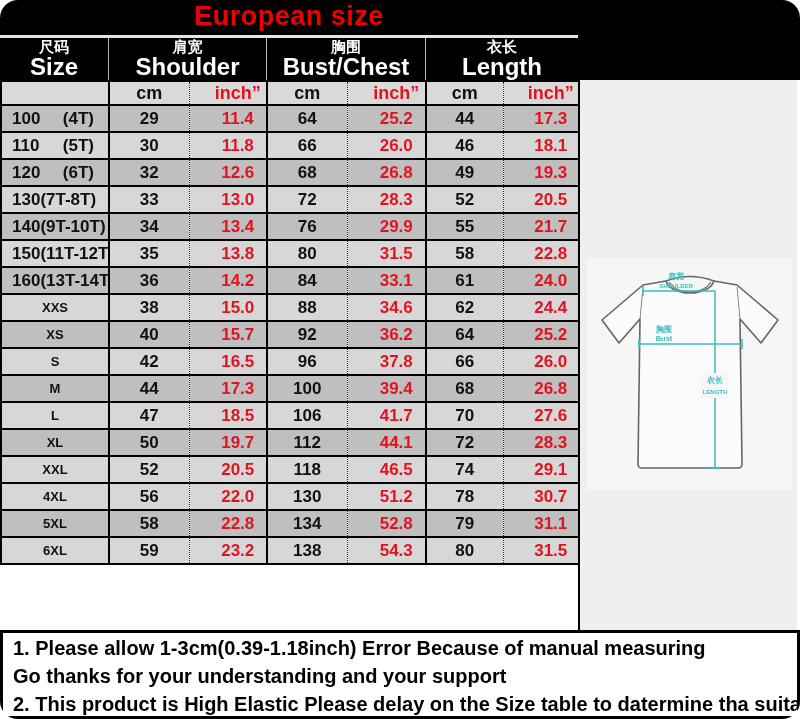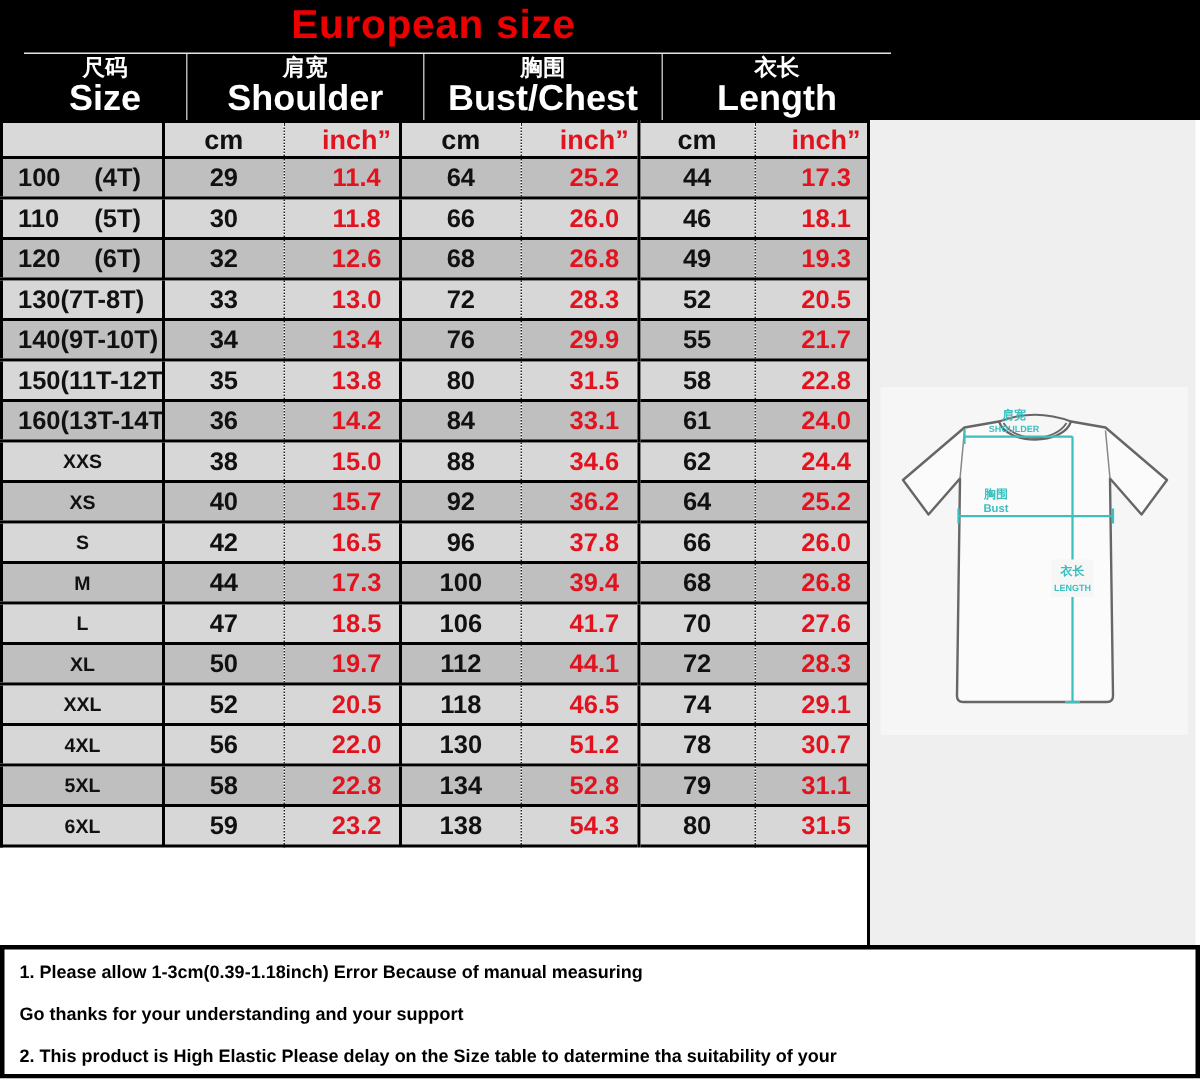--- a/index.html
+++ b/index.html
@@ -1,31 +1,31 @@
 <!DOCTYPE html>
 <html><head>
 <meta charset="utf-8">
 <style>
   * { margin:0; padding:0; box-sizing:border-box; }
   body { background:#ffffff; font-family:"Liberation Sans", sans-serif; }
   .stage {
     position:relative; width:800px; height:719px; background:#ffffff;
-    font-weight:bold; overflow:hidden;
+    font-weight:bold; overflow:hidden;border-radius:18px;
   }
   
   .header-band {
     position:absolute; top:0; left:0; width:800px; height:80px; background:#000000;
   }
   .title {
     position:absolute; top:1px; left:0; width:578px; text-align:center;
     color:#ee0000; font-size:27px; letter-spacing:0.5px;
   }
   .col-heads {
-    position:absolute; top:35px; left:16px; width:578px; height:45px;
-    display:flex; border-top:1px solid #e5e5e5;
+    position:absolute; top:35px; left:0; width:578px; height:45px;
+    display:flex; border-top:3px solid #e5e5e5;
   }
   .col-head {
     display:flex; flex-direction:column; justify-content:center; align-items:center;
     color:#ffffff; line-height:1.05;
   }
   .col-head + .col-head { border-left:1px solid #b5b5b5; }
   .col-head .zh { font-size:15px; }
   .col-head .en { font-size:24px; }
   .ch-size { width:108px; } .ch-shoulder { width:158px; }
   .ch-bust { width:159px; } .ch-length { width:153px; }
@@ -58,21 +58,21 @@
   .diagram-panel {
     position:absolute; top:80px; left:578px; width:219px; height:550px;
     background:#efefef; border-left:2px solid #000;
   }
   
   .notes {
     position:absolute; top:630px; left:0; width:800px; height:89px;
     background:#ffffff; border:3px solid #000; padding:1px 10px 0 10px;
   }
   .notes .note-line {
-    font-size:12px; line-height:28px; color:#000; white-space:nowrap;
+    font-size:20px; line-height:28px; color:#000; white-space:nowrap;
   }
 </style>
 </head>
 <body>
 
 <div class="stage">
 
   <div class="header-band">
     <div class="title">European size</div>
     <div class="col-heads">

